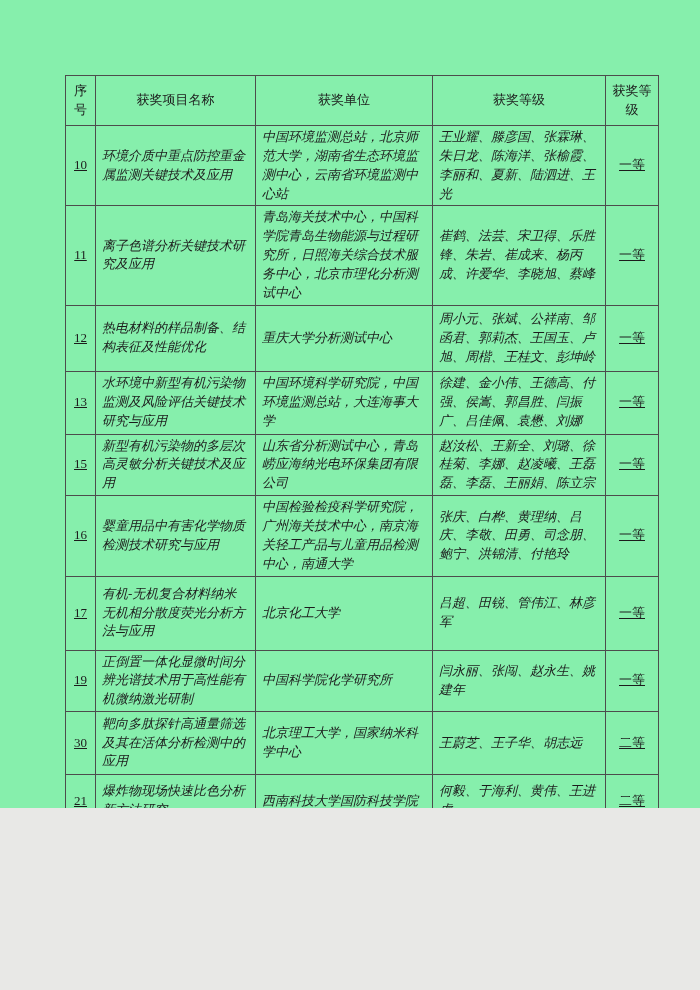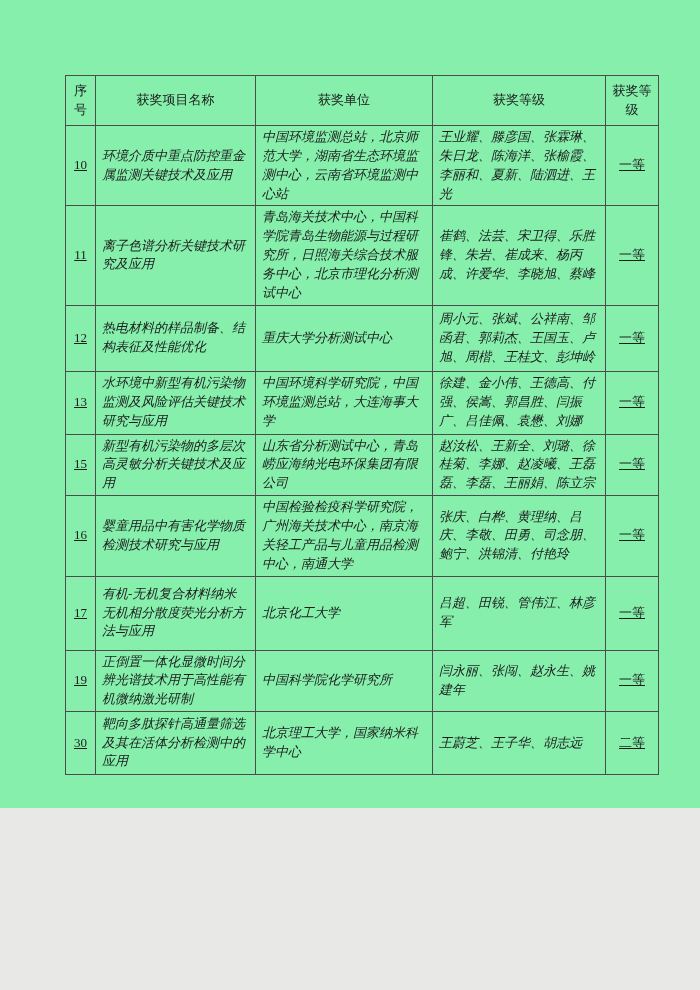--- a/index.html
+++ b/index.html
@@ -154,18 +154,25 @@
 
 
   <tr>
     <td class="c-no">30</td>
     <td class="c-project">靶向多肽探针高通量筛选及其在活体分析检测中的应用</td>
     <td class="c-org">北京理工大学，国家纳米科学中心</td>
     <td class="c-people">王蔚芝、王子华、胡志远</td>
     <td class="c-grade">二等</td>
   </tr>
 
+  <tr>
+    <td class="c-no">21</td>
+    <td class="c-project">爆炸物现场快速比色分析新方法研究</td>
+    <td class="c-org">西南科技大学国防科技学院</td>
+    <td class="c-people">何毅、于海利、黄伟、王进虎</td>
+    <td class="c-grade">二等</td>
+  </tr>
 </tbody>
   </table>
 
   <div class="page-number">2</div>
 
 </div>
 
 </body></html>

